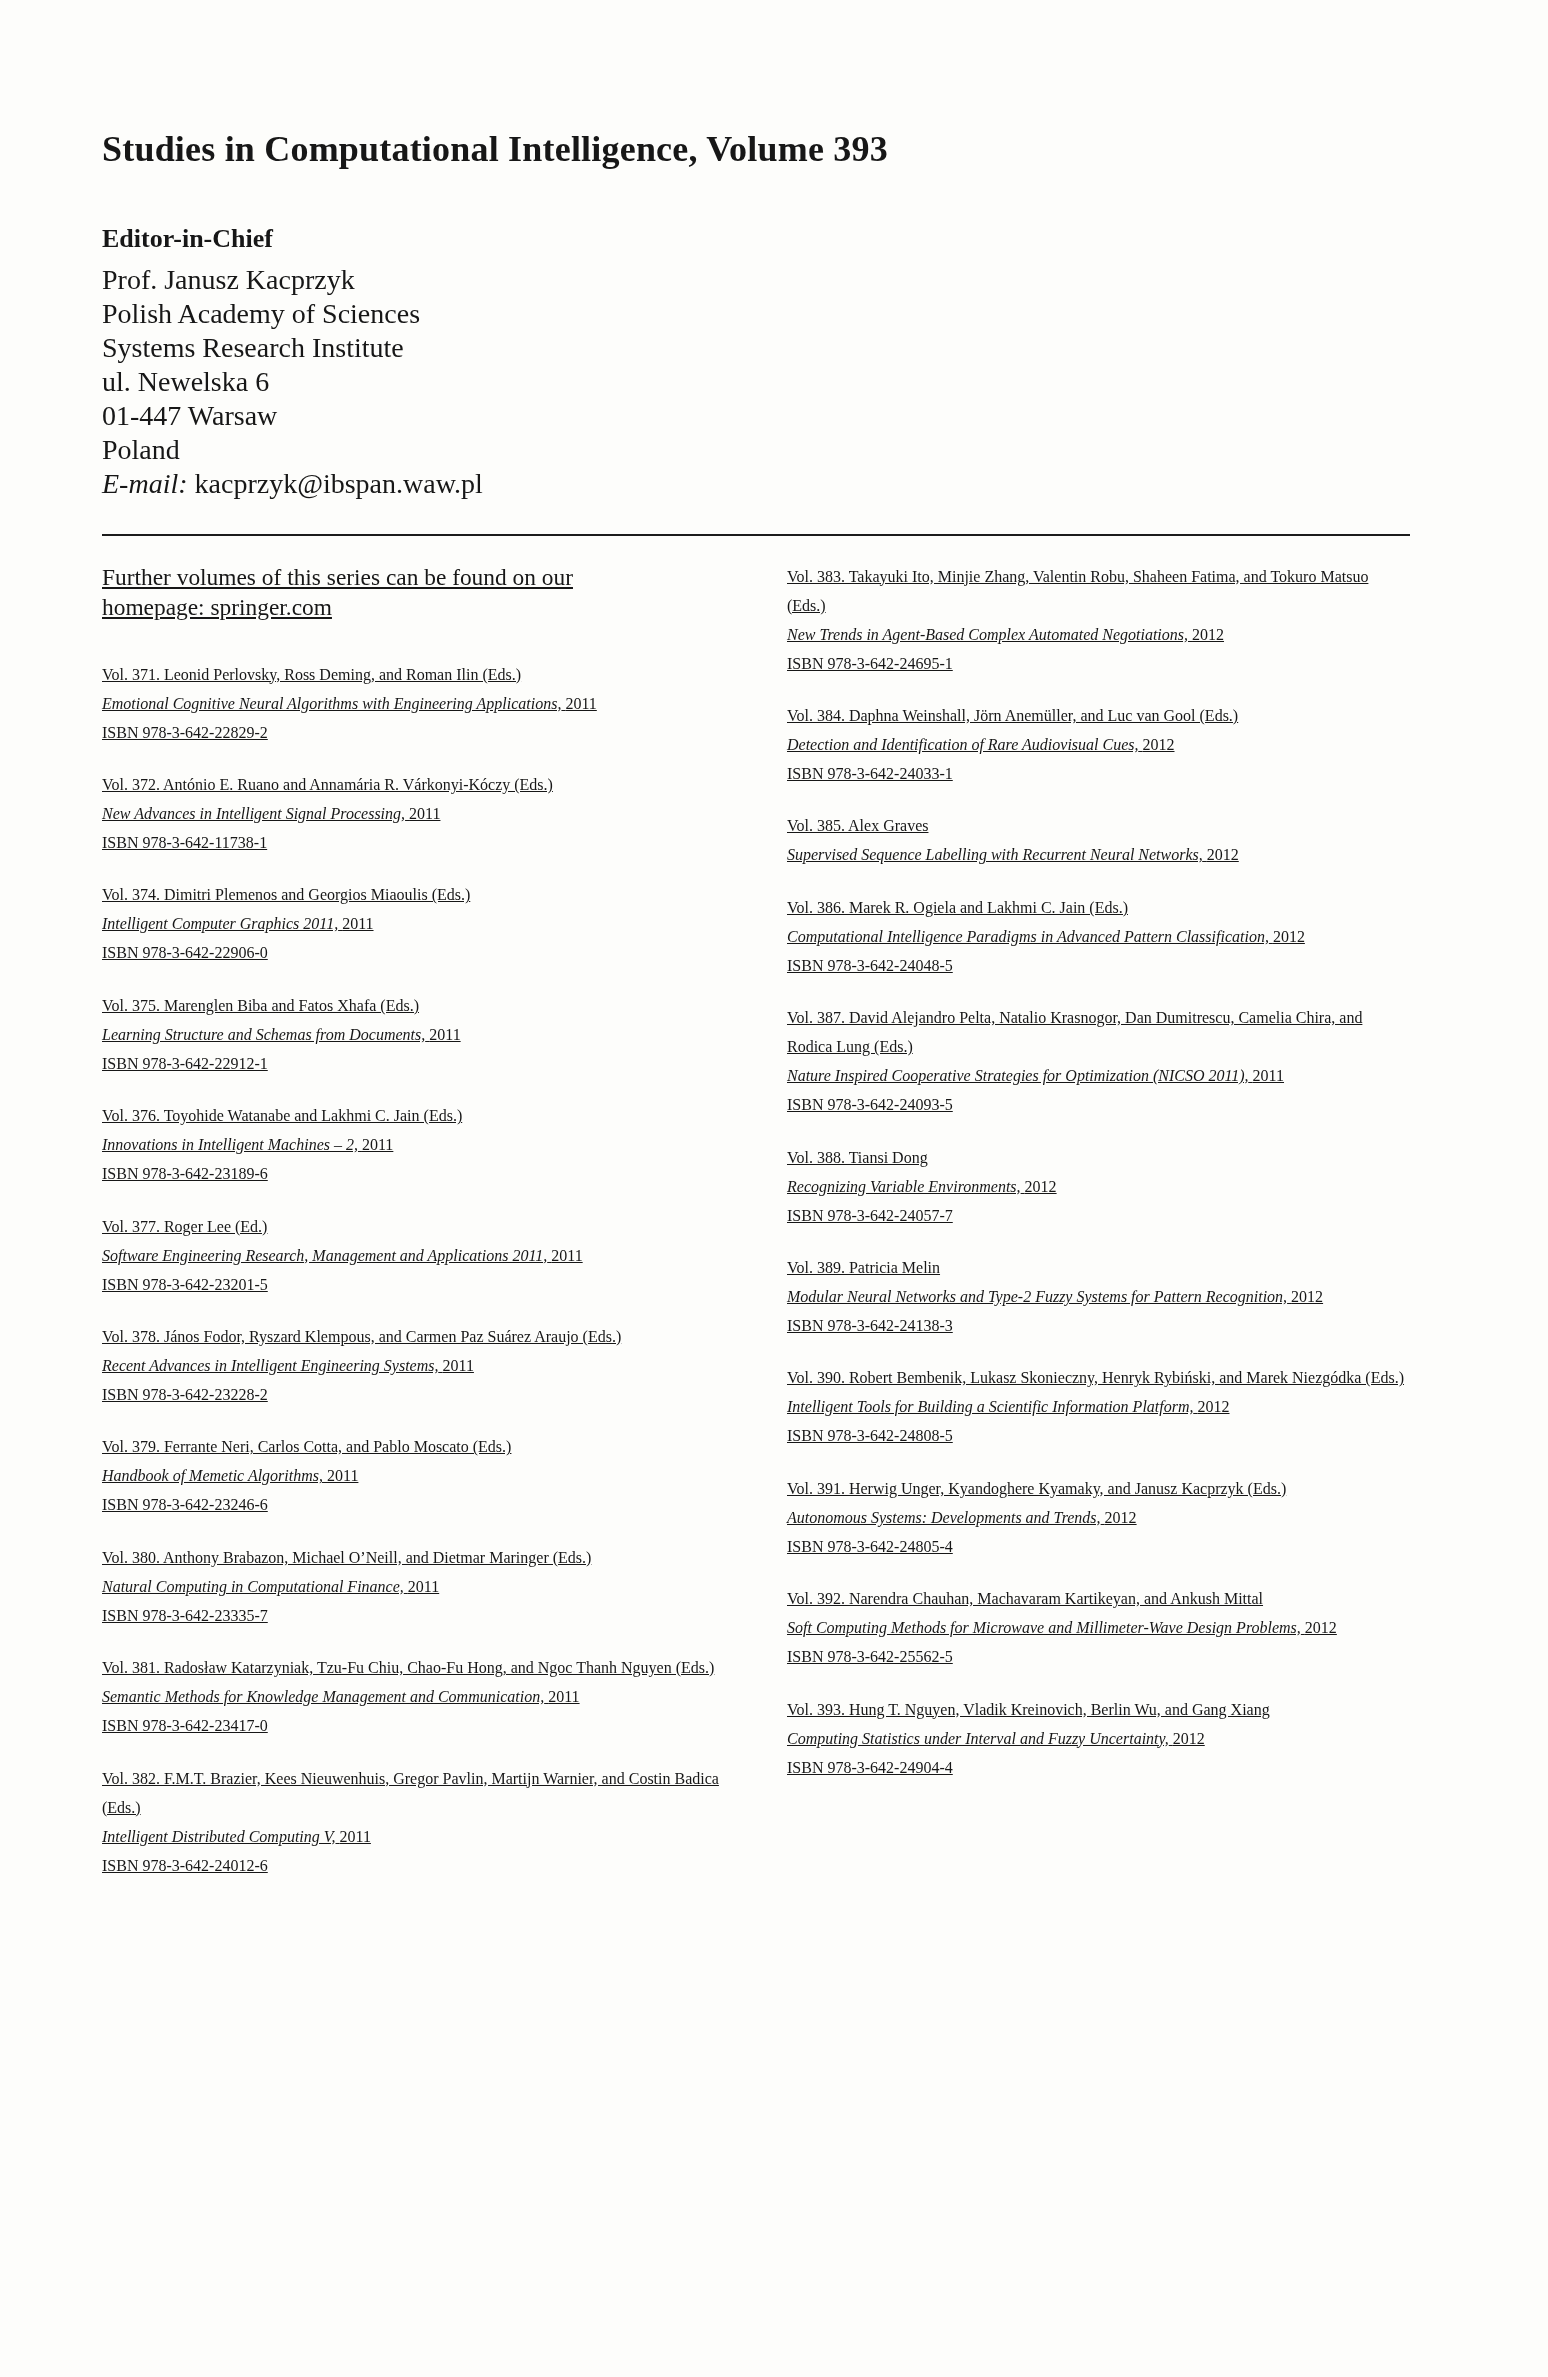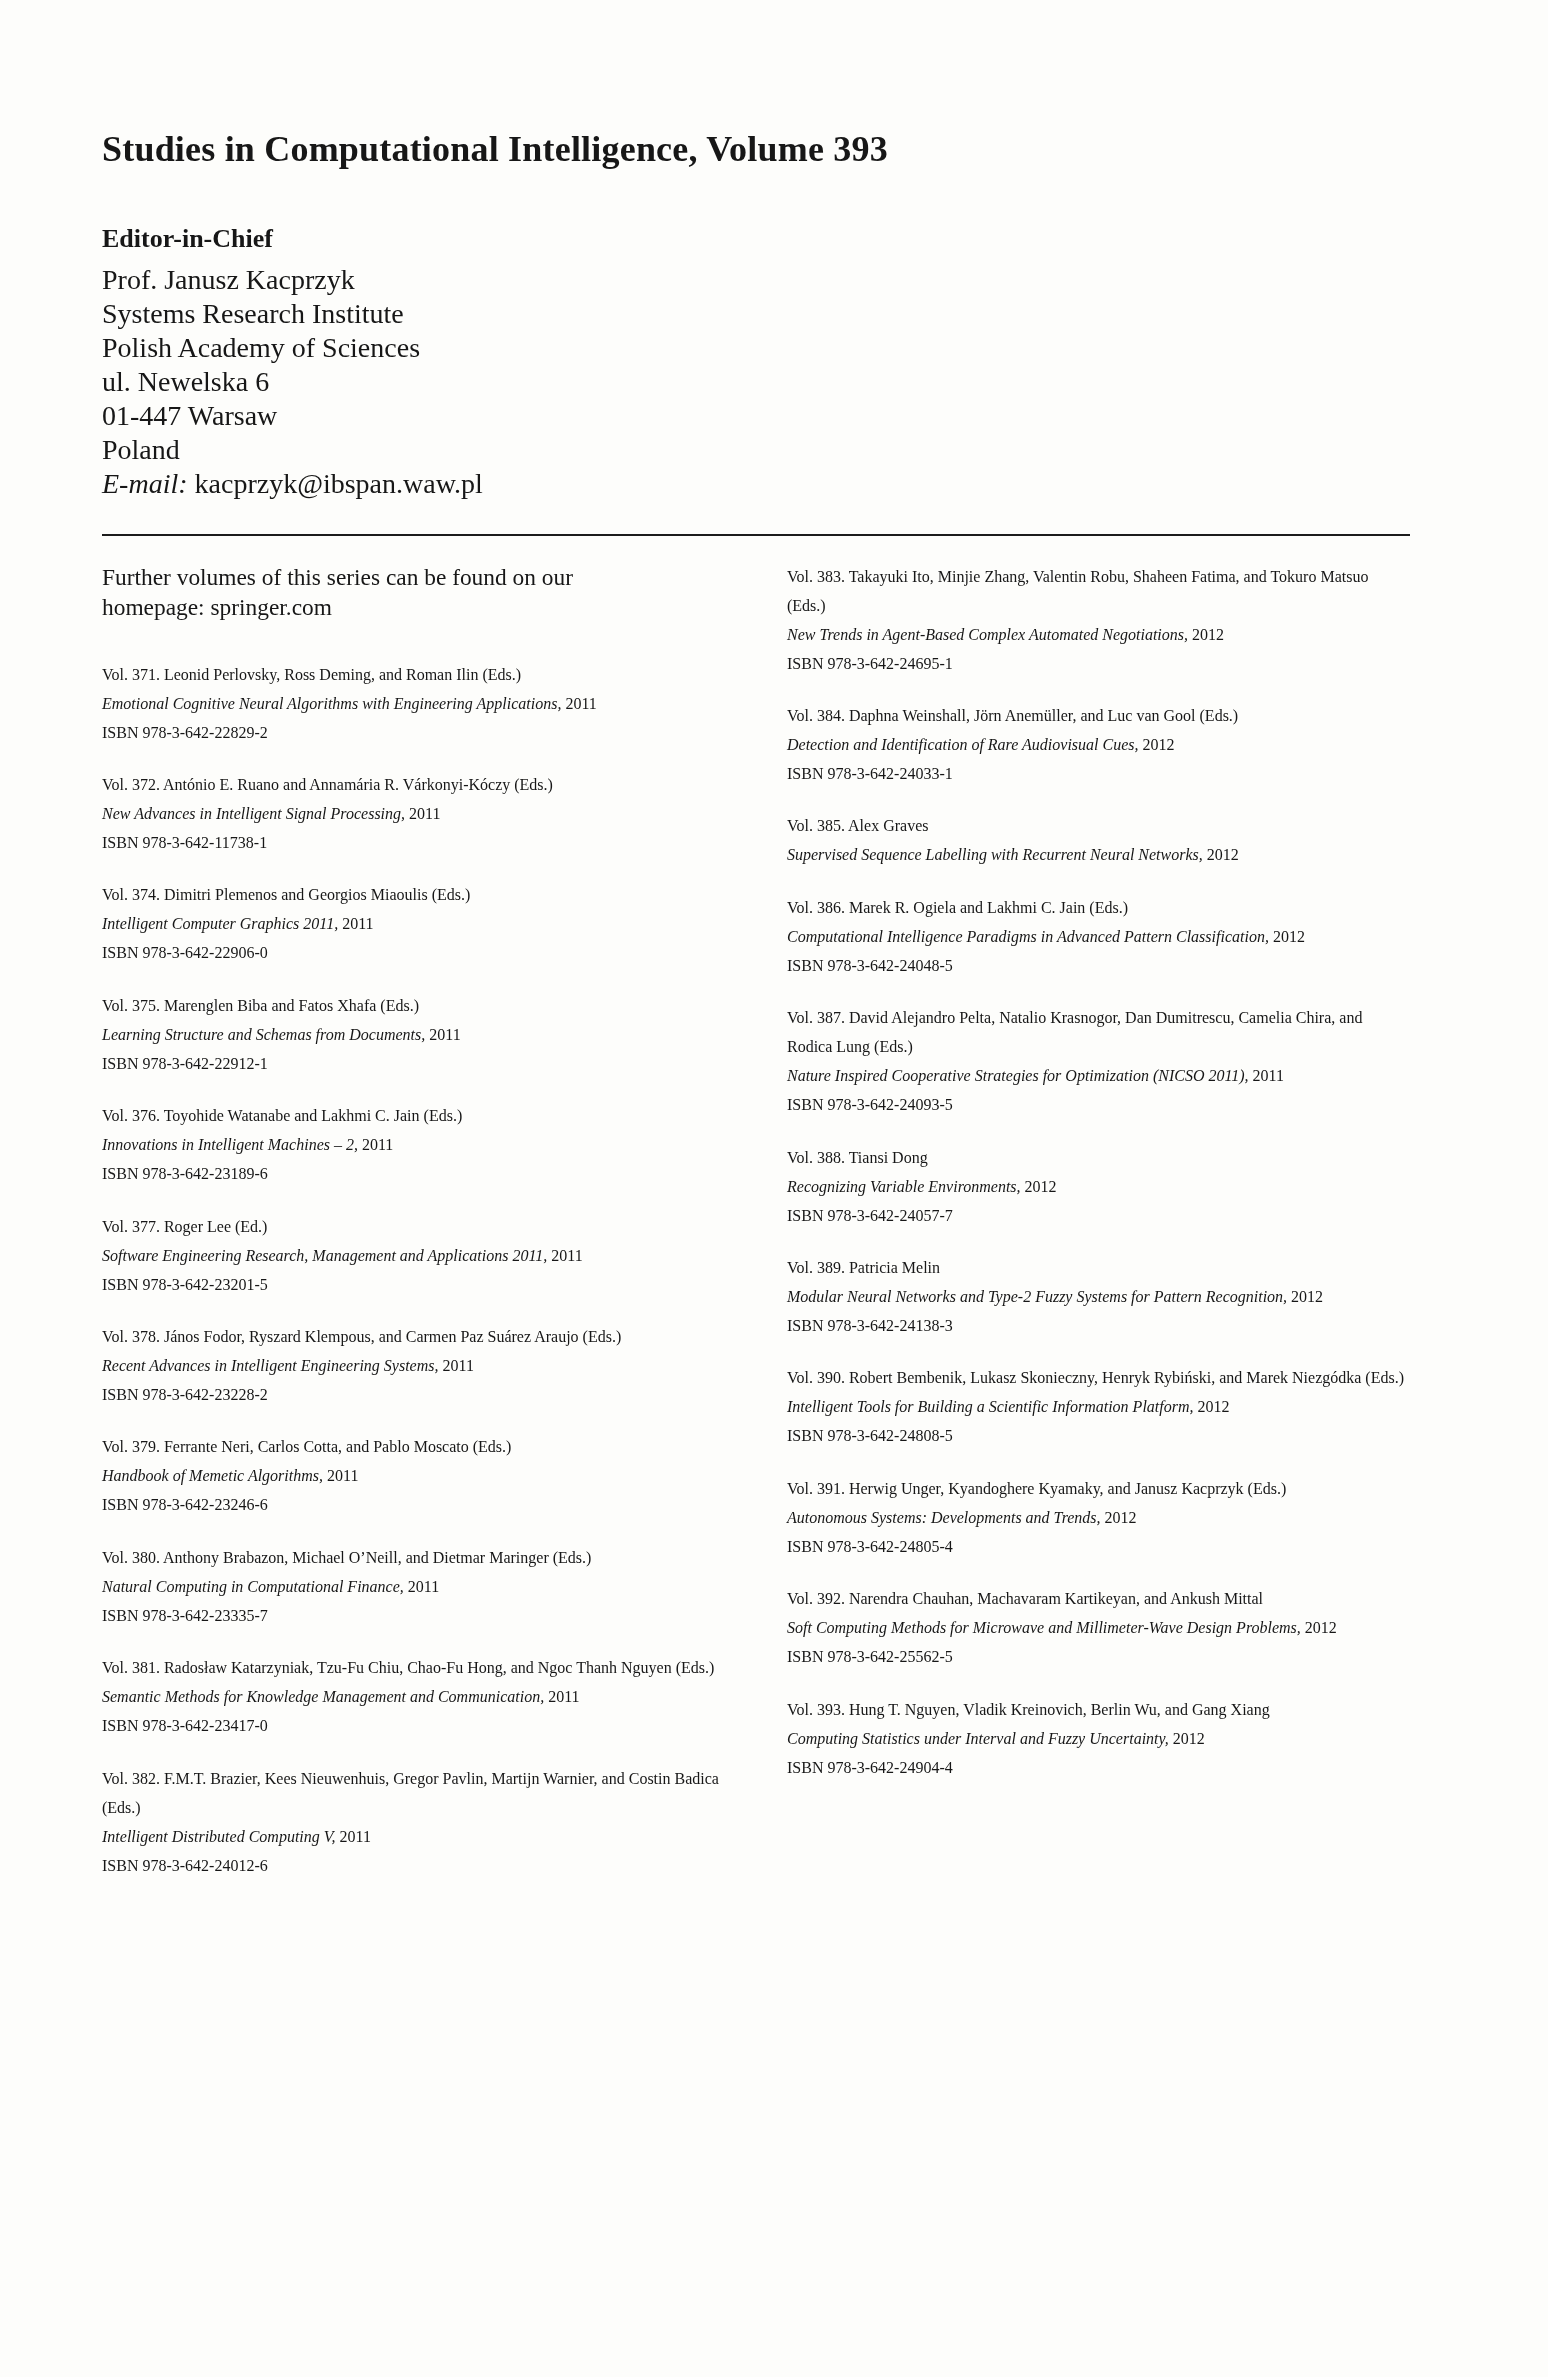--- a/index.html
+++ b/index.html
@@ -41,21 +41,21 @@
   .divider {
     border: none;
     border-top: 2.6px solid #1c1c1c;
     margin: 33px 0 26px 0;
   }
   .columns {
     display: flex;
     gap: 62px;
     align-items: flex-start;
   }
-  .col { width: 623px; }
+  .col { width: 623px; text-decoration: underline; }
   .further-note {
     font-size: 23.4px;
     line-height: 30px;
     width: 519px;
     margin-bottom: 38px;
   }
   .volume {
     margin-bottom: 23.4px;
     font-size: 16px;
     line-height: 29px;
@@ -66,22 +66,22 @@
 <body>
 
 <div class="sheet">
   <div class="content">
 
     <h1 class="page-title">Studies in Computational Intelligence, Volume 393</h1>
 
     <div class="editor-block">
       <h2 class="editor-heading">Editor-in-Chief</h2>
       <div class="editor-line">Prof. Janusz Kacprzyk</div>
+      <div class="editor-line">Polish Academy of Sciences</div>
       <div class="editor-line">Systems Research Institute</div>
-      <div class="editor-line">Polish Academy of Sciences</div>
       <div class="editor-line">ul. Newelska 6</div>
       <div class="editor-line">01-447 Warsaw</div>
       <div class="editor-line">Poland</div>
       <div class="editor-line"><span class="email-label">E-mail:</span> <span>kacprzyk@ibspan.waw.pl</span></div>
     </div>
 
     <hr class="divider">
 
     <div class="columns">
       <div class="col">

